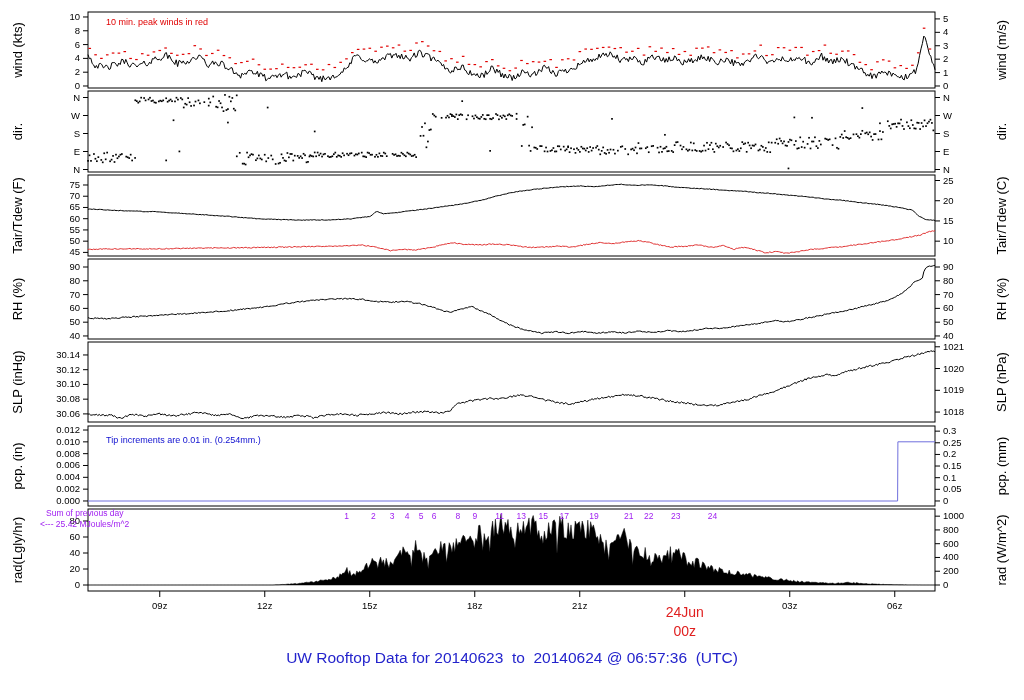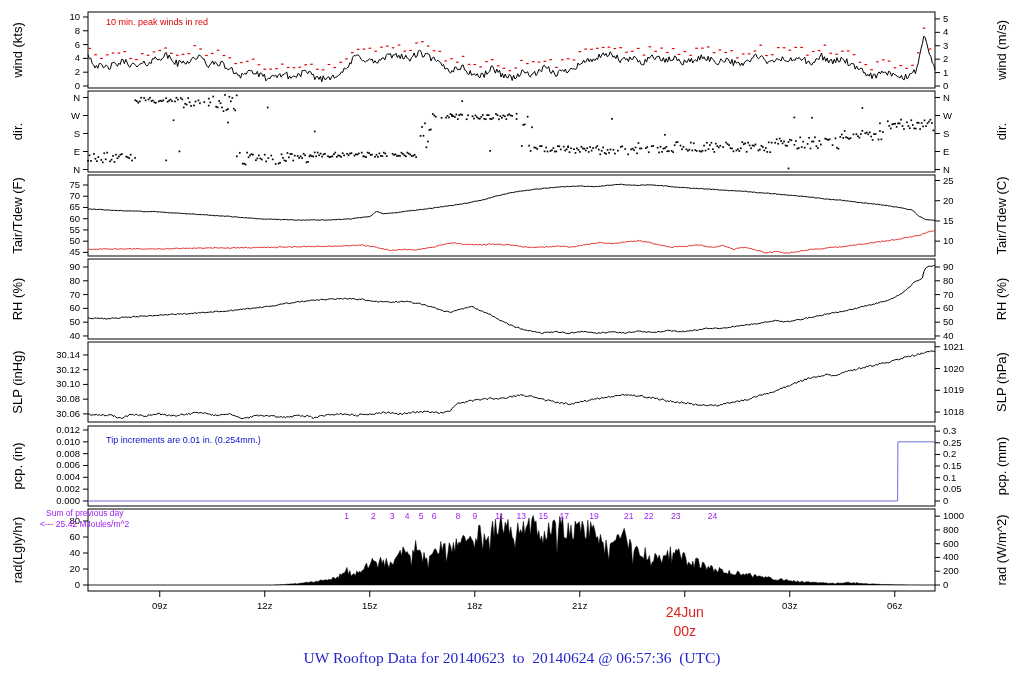--- a/index.html
+++ b/index.html
@@ -897,14 +897,14 @@
         <text x="579.75" y="609" text-anchor="middle" font-size="9.5" fill="#000">21z</text>
         <line x1="789.7500000000001" y1="591" x2="789.7500000000001" y2="597" stroke="#000"></line>
         <text x="789.7500000000001" y="609" text-anchor="middle" font-size="9.5" fill="#000">03z</text>
         <line x1="894.7500000000001" y1="591" x2="894.7500000000001" y2="597" stroke="#000"></line>
         <text x="894.7500000000001" y="609" text-anchor="middle" font-size="9.5" fill="#000">06z</text>
         <line x1="684.75" y1="591" x2="684.75" y2="597" stroke="#000"></line>
         <text x="684.75" y="617" text-anchor="middle" font-size="14" fill="#e02020">24Jun</text>
         <text x="684.75" y="636" text-anchor="middle" font-size="14" fill="#e02020">00z</text>
       </g>
     </svg>
-  <div class="title" style="color: rgb(36, 36, 204); font-family: Liberation Serif, serif;">UW Rooftop Data for 20140623  to  20140624 @ 06:57:36  (UTC)</div>
+  <div class="title" style="color: rgb(36, 36, 204);">UW Rooftop Data for 20140623  to  20140624 @ 06:57:36  (UTC)</div>
 </div>
 
 </body></html>

